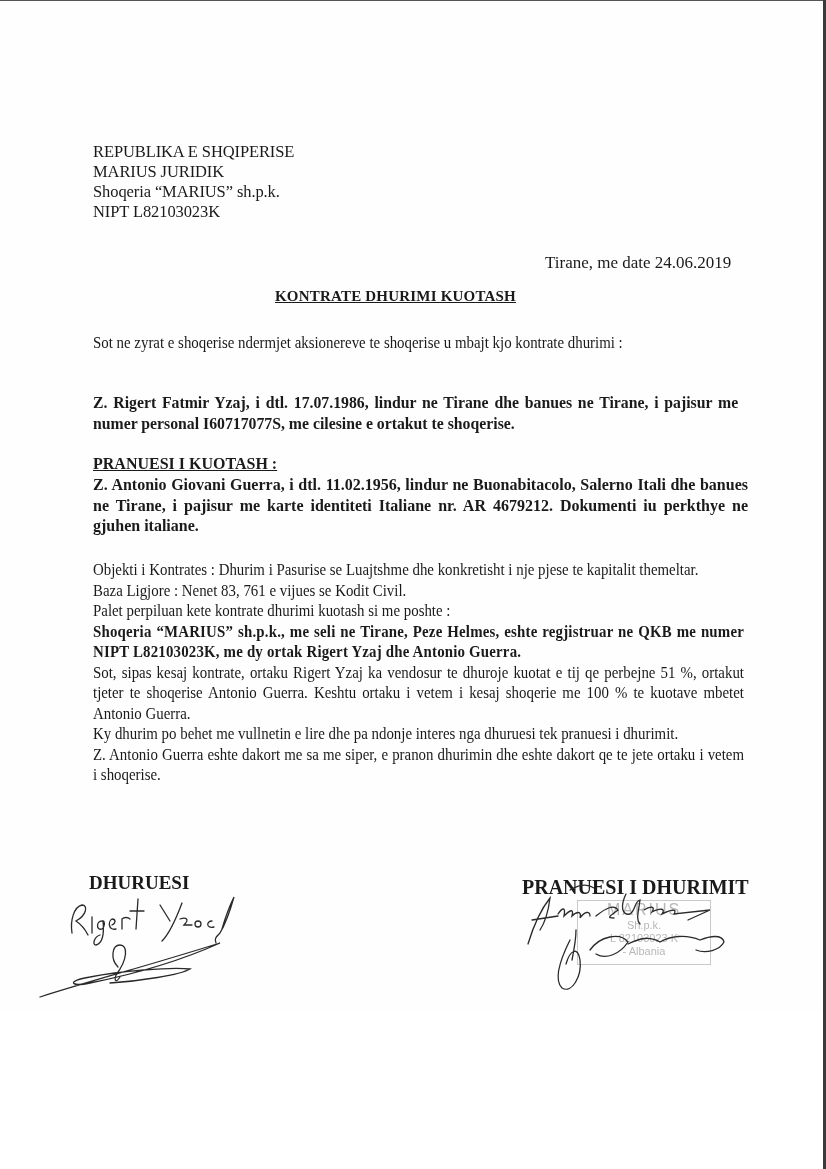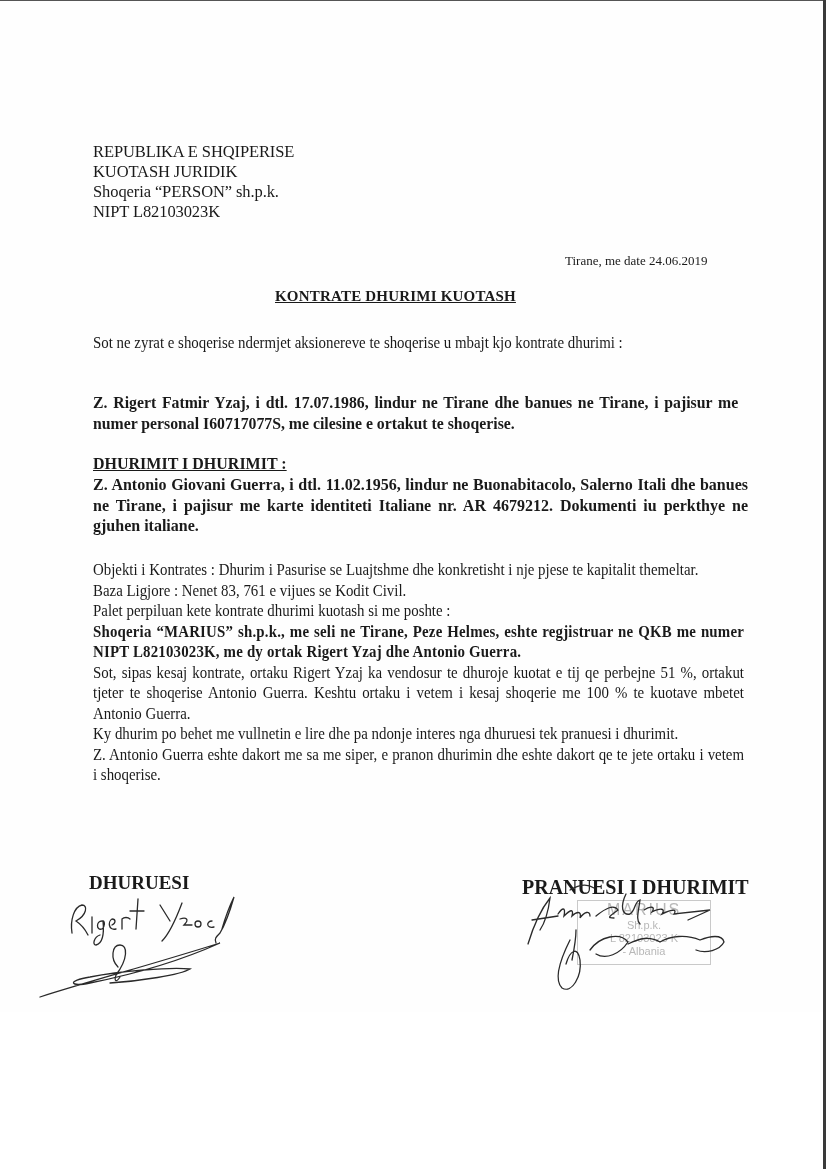--- a/index.html
+++ b/index.html
@@ -2,21 +2,21 @@
 <html><head>
 <meta charset="utf-8">
 <style>
   html, body { margin: 0; padding: 0; background: #ffffff; }
   body { width: 826px; height: 1169px; position: relative; overflow: hidden;
          font-family: "Liberation Serif", "DejaVu Serif", serif; color: #1a1a1a; }
   .page { position: absolute; left: 0; top: 0; width: 826px; height: 1012px; background: #fefefe; }
   .edge-right { position: absolute; right: 0; top: 0; width: 3px; height: 1169px; background: #3a3a3a; }
   .edge-top { position: absolute; left: 0; top: 0; width: 826px; height: 1px; background: #555; }
   .header { position: absolute; left: 93px; top: 142px; font-size: 16.5px; line-height: 20px; letter-spacing: -0.1px; }
-  .date { position: absolute; left: 545px; top: 253px; font-size: 13px; margin-left: 20px; }
+  .date { position: absolute; left: 545px; top: 253px; font-size: 17px; }
   .title { position: absolute; left: 275px; top: 288px; font-size: 15px; font-weight: bold; text-decoration: underline; letter-spacing: 0.2px; }
   .block { position: absolute; left: 93px; width: 650px; font-size: 16px; line-height: 20.5px; }
   .narrow { font-family: "Liberation Serif", serif; transform-origin: 0 0; }
   .intro { top: 333px; transform: scaleX(0.93); width: 700px; }
   .label-u { font-weight: bold; text-decoration: underline; }
   .bold { font-weight: bold; }
   .justify { text-align: justify; }
   .dhurues-label { top: 372px; }
   .dhurues-text { top: 393px; width: 655px; transform: scaleX(0.985); transform-origin: 0 0; }
   .pranuesi-label { top: 454px; }
@@ -33,34 +33,34 @@
 </style>
 </head>
 <body>
 
 <div class="page">
   <div class="edge-top"></div>
   <div class="edge-right"></div>
 
   <div class="header">
     <div>REPUBLIKA E SHQIPERISE</div>
-    <div>KUOTASH JURIDIK</div>
-    <div>Shoqeria “PERSON” sh.p.k.</div>
+    <div>MARIUS JURIDIK</div>
+    <div>Shoqeria “MARIUS” sh.p.k.</div>
     <div>NIPT L82103023K</div>
   </div>
 
   <div class="date">Tirane, me date 24.06.2019</div>
 
   <div class="title">KONTRATE DHURIMI KUOTASH</div>
 
   <div class="block intro narrow">Sot ne zyrat e shoqerise ndermjet aksionereve te shoqerise u mbajt kjo kontrate dhurimi :</div>
 
   <div class="block dhurues-text bold justify">Z. Rigert Fatmir Yzaj, i dtl. 17.07.1986, lindur ne Tirane dhe banues ne Tirane, i pajisur me numer personal I60717077S, me cilesine e ortakut te shoqerise.</div>
 
-  <div class="block pranuesi-label label-u">DHURIMIT I DHURIMIT :</div>
+  <div class="block pranuesi-label label-u">PRANUESI I KUOTASH :</div>
   <div class="block pranuesi-text bold justify">Z. Antonio Giovani Guerra, i dtl. 11.02.1956, lindur ne Buonabitacolo, Salerno Itali dhe banues ne Tirane, i pajisur me karte identiteti Italiane nr. AR 4679212. Dokumenti iu perkthye ne gjuhen italiane.</div>
 
   <div class="block body-text">
     <p>Objekti i Kontrates : Dhurim i Pasurise se Luajtshme dhe konkretisht i nje pjese te kapitalit themeltar.</p>
     <p>Baza Ligjore : Nenet 83, 761 e vijues se Kodit Civil.</p>
     <p>Palet perpiluan kete kontrate dhurimi kuotash si me poshte :</p>
     <p class="bold justify">Shoqeria “MARIUS” sh.p.k., me seli ne Tirane, Peze Helmes, eshte regjistruar ne QKB me numer NIPT L82103023K, me dy ortak Rigert Yzaj dhe Antonio Guerra.</p>
     <p class="justify">Sot, sipas kesaj kontrate, ortaku Rigert Yzaj ka vendosur te dhuroje kuotat e tij qe perbejne 51 %, ortakut tjeter te shoqerise Antonio Guerra. Keshtu ortaku i vetem i kesaj shoqerie me 100 % te kuotave mbetet Antonio Guerra.</p>
     <p class="justify">Ky dhurim po behet me vullnetin e lire dhe pa ndonje interes nga dhuruesi tek pranuesi i dhurimit.</p>
     <p class="justify"> Z. Antonio Guerra eshte dakort me sa me siper, e pranon dhurimin dhe eshte dakort qe te jete ortaku i vetem i shoqerise.</p>

